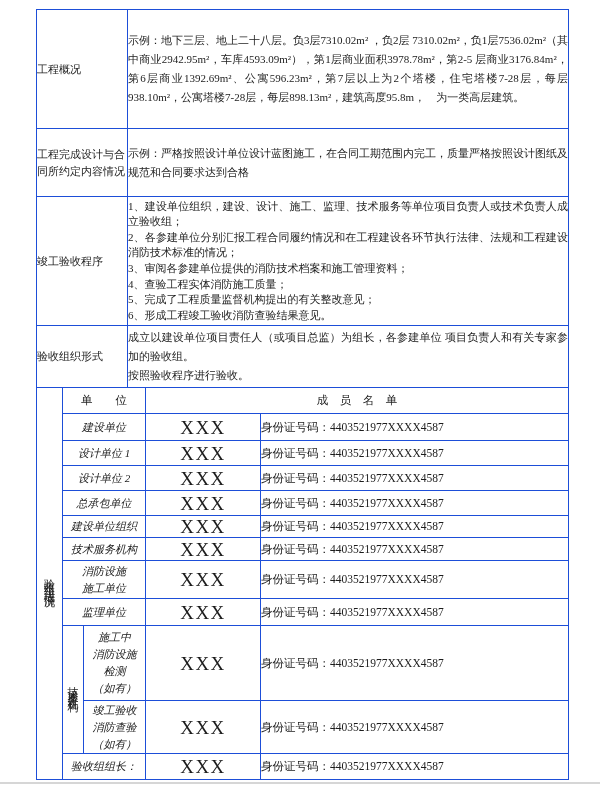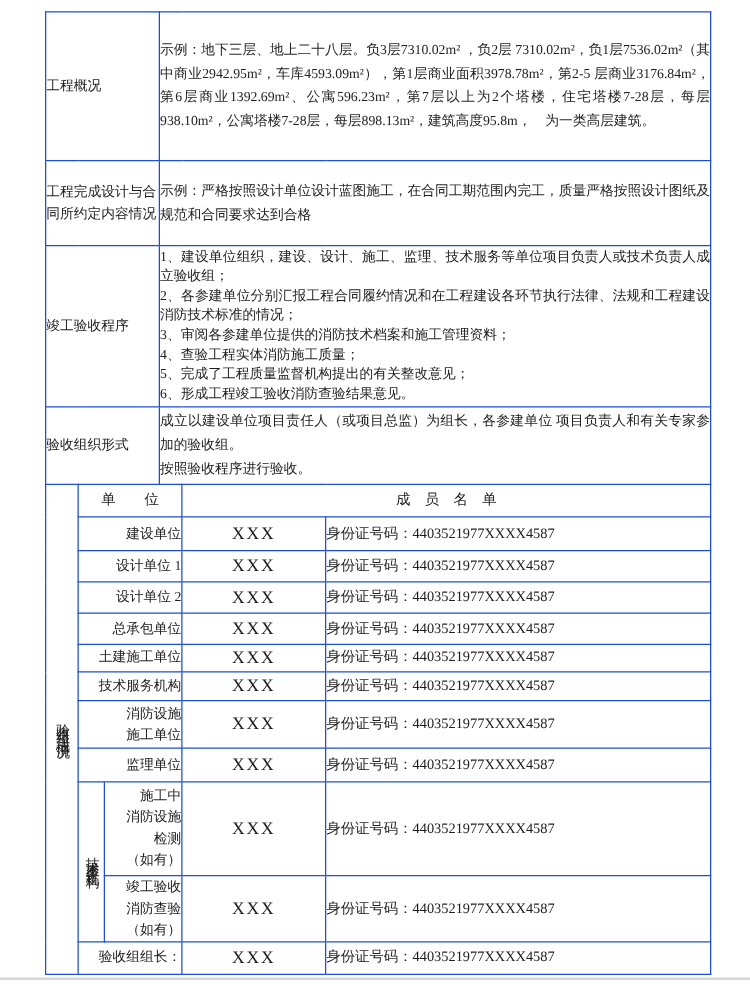--- a/index.html
+++ b/index.html
@@ -45,27 +45,28 @@
     padding: 2px 7px 2px 6px;
   }
   td.content.pre { white-space: pre-line; }
   tr.r3 td.content { line-height: 15.6px; }
   td.th {
     text-align: center;
     font-size: 11.5px;
     margin-top: 40px;
   }
   td.unit {
-    text-align: right;
+    text-align: center;
     white-space: pre-line;
     line-height: 17px;
+    font-style: italic;
   }
   td.xxx {
     text-align: center;
-    font-size: 14px;
+    font-size: 19px;
     letter-spacing: 1.5px;
   }
   td.idcell {
     padding-left: 10px;
     font-size: 11.5px;
     font-family: Liberation Serif, serif;
   }
   td.sidebar, td.techcol {
     text-align: center;
     padding: 0;
@@ -156,21 +157,21 @@
       <td class="idcell">身份证号码：4403521977XXXX4587</td>
     </tr>
 
     <tr style="height:25px">
       <td colspan="3" class="unit">总承包单位</td>
       <td class="xxx">XXX</td>
       <td class="idcell">身份证号码：4403521977XXXX4587</td>
     </tr>
 
     <tr style="height:22px">
-      <td colspan="3" class="unit">土建施工单位</td>
+      <td colspan="3" class="unit">建设单位组织</td>
       <td class="xxx">XXX</td>
       <td class="idcell">身份证号码：4403521977XXXX4587</td>
     </tr>
 
     <tr style="height:23px">
       <td colspan="3" class="unit">技术服务机构</td>
       <td class="xxx">XXX</td>
       <td class="idcell">身份证号码：4403521977XXXX4587</td>
     </tr>
 

